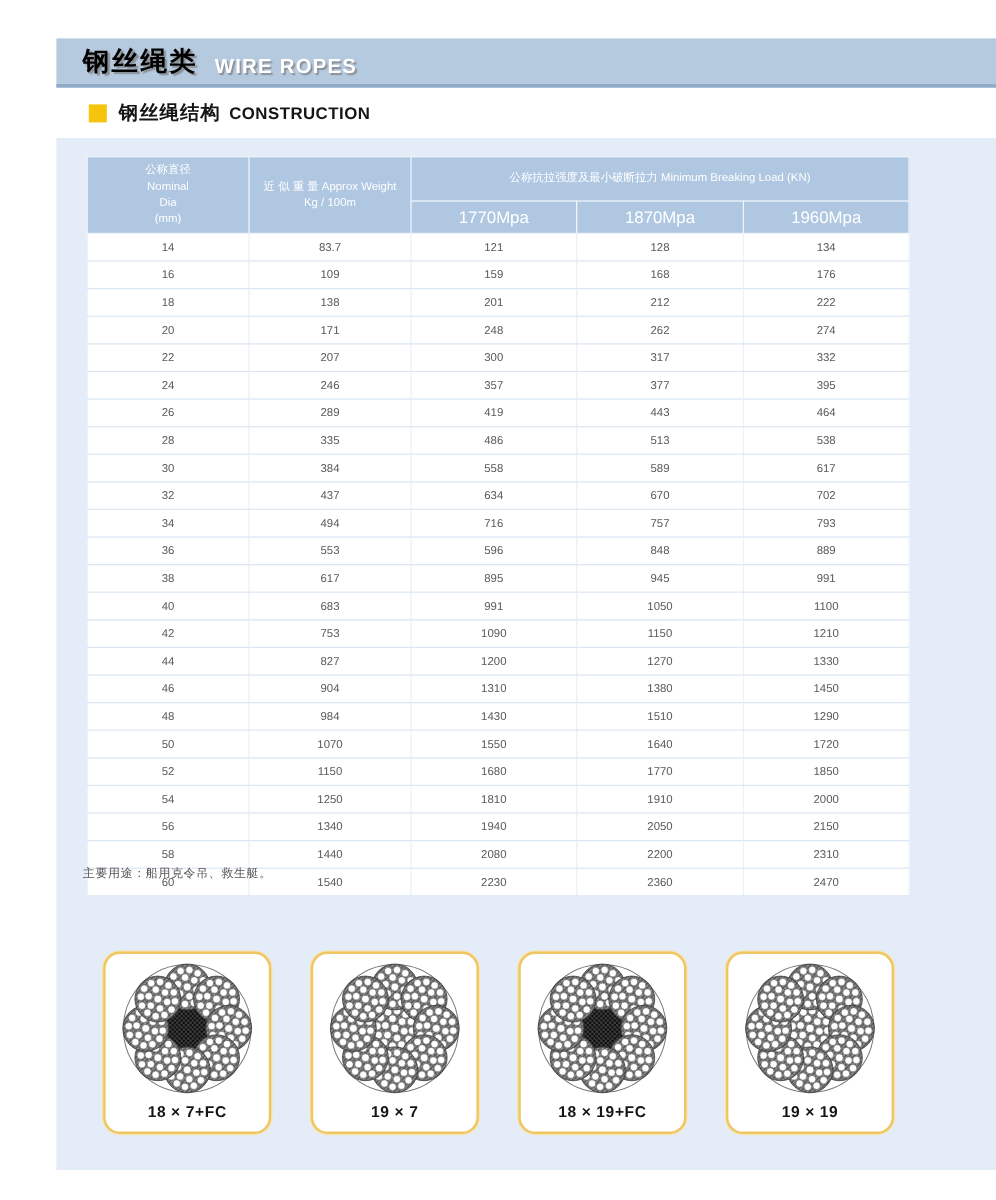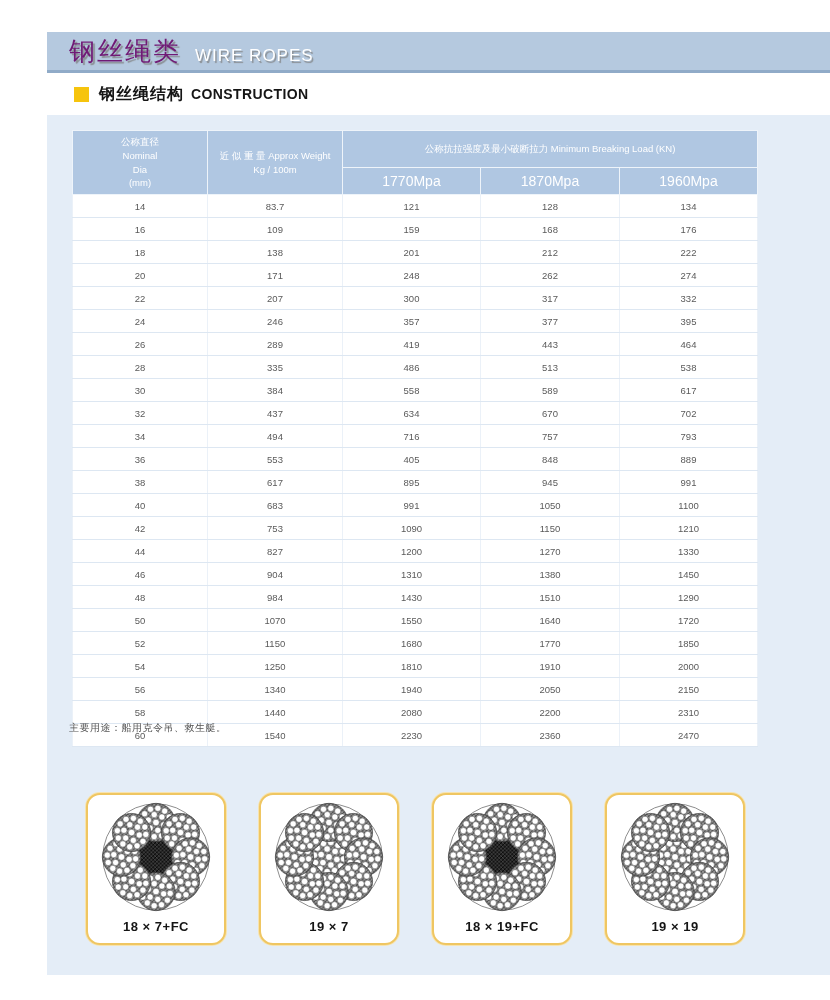--- a/index.html
+++ b/index.html
@@ -7,25 +7,25 @@
     width:830px;height:1000px;position:relative;background:#ffffff;
     font-family:"Liberation Sans", sans-serif;overflow:hidden;
   }
   
   .banner{
     position:absolute;left:47px;top:32px;right:0;height:41px;
     background:#b5c9df;border-bottom:3px solid #90abc8;
     display:flex;align-items:baseline;padding-left:22px;box-sizing:border-box;
   }
   .banner-zh{
-    font-size:26px;font-weight:normal;color:#701a75;letter-spacing:2px;
+    font-size:22px;font-weight:bold;color:#000000;letter-spacing:2px;
     text-shadow:2px 2px 1px #8a8f94;align-self:center;
   }
   .banner-en{
-    font-size:17px;font-weight:normal;color:#ffffff;letter-spacing:1px;
+    font-size:17px;font-weight:bold;color:#ffffff;letter-spacing:1px;
     text-shadow:1.5px 1.5px 1px #8a8f94;margin-left:14px;align-self:center;padding-top:10px;
   }
   
   .section-row{
     position:absolute;left:47px;top:85px;height:18px;
     display:flex;align-items:center;margin-left:27px;
   }
   .bullet{width:15px;height:15px;background:#f6c40d;margin-right:10px;}
   .section-zh{font-size:16px;font-weight:bold;color:#151515;letter-spacing:1px;}
   .section-en{font-size:14px;font-weight:bold;color:#151515;margin-left:7px;letter-spacing:0.4px;}
@@ -206,21 +206,21 @@
         <tr>
           <td>34</td>
           <td>494</td>
           <td>716</td>
           <td>757</td>
           <td>793</td>
         </tr>
         <tr>
           <td>36</td>
           <td>553</td>
-          <td>405</td>
+          <td>596</td>
           <td>848</td>
           <td>889</td>
         </tr>
         <tr>
           <td>38</td>
           <td>617</td>
           <td>895</td>
           <td>945</td>
           <td>991</td>
         </tr>

